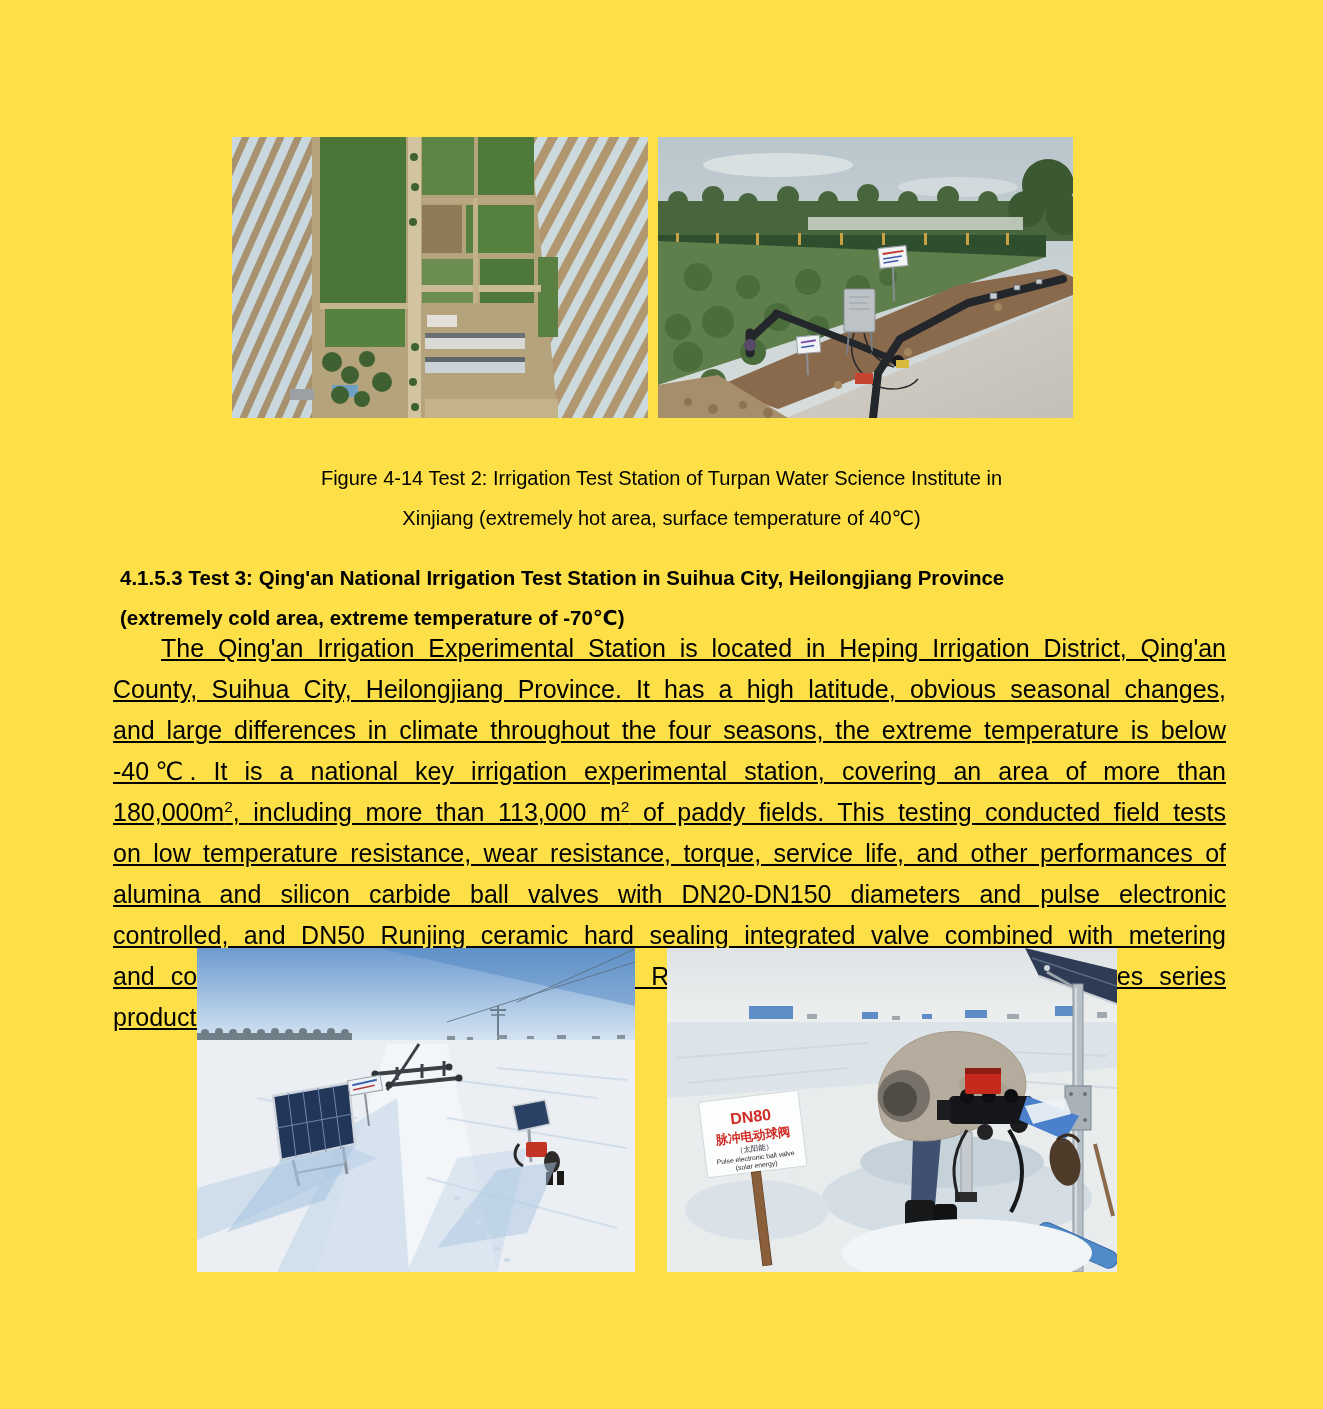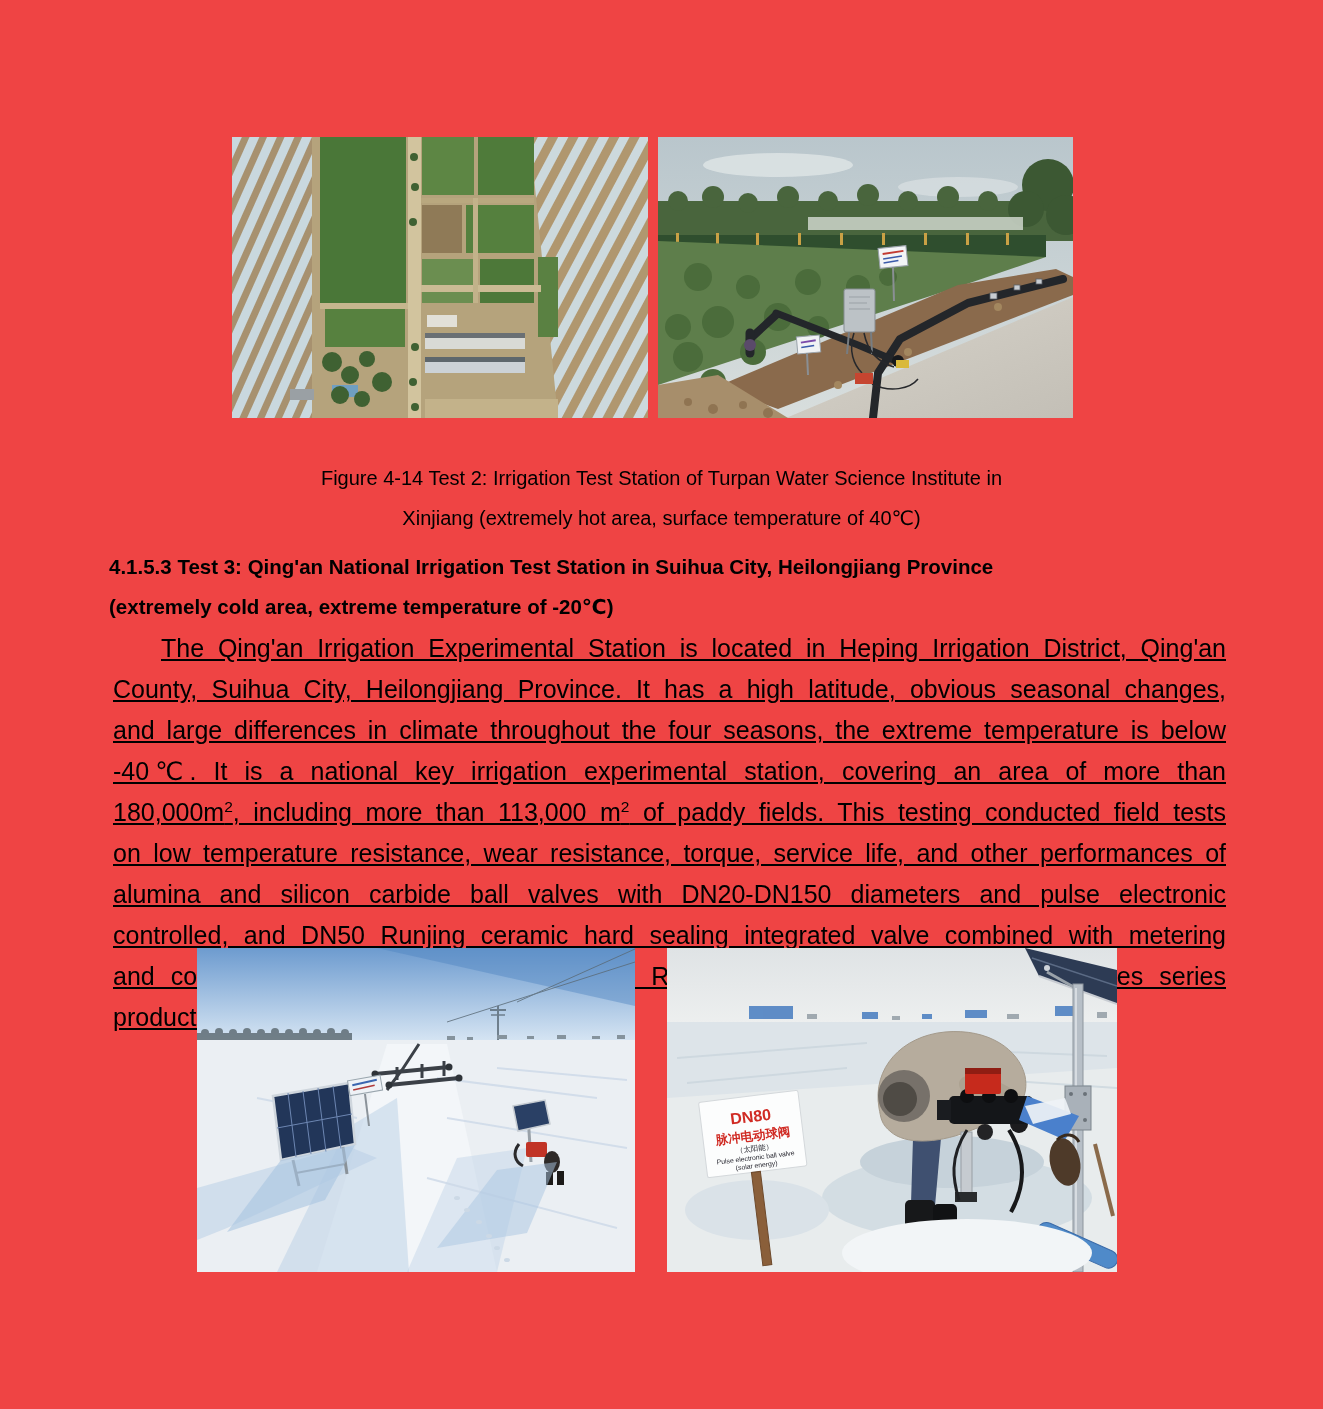--- a/index.html
+++ b/index.html
@@ -1,34 +1,34 @@
 <!DOCTYPE html>
 <html><head>
 <meta charset="utf-8">
 <style>
   html,body{margin:0;padding:0;background:#ffffff;}
   body{
     width:1323px;height:1409px;position:relative;overflow:hidden;
     font-family:"Liberation Sans","DejaVu Sans",sans-serif;color:#000;
   }
-  .page{position:absolute;inset:0;background:#ef4444;}
+  .page{position:absolute;inset:0;background:#fde047;}
   .photo{position:absolute;overflow:hidden;background:#ccc;}
   .photo svg{display:block;}
   #photo-aerial{left:232px;top:137px;width:416px;height:281px;}
   #photo-pipeline{left:658px;top:137px;width:415px;height:281px;}
   #photo-snow-field{left:197px;top:948px;width:438px;height:324px;}
   #photo-snow-worker{left:667px;top:948px;width:450px;height:324px;}
   .caption{
     position:absolute;left:105px;width:1113px;text-align:center;
     font-size:20px;line-height:40px;
   }
   #caption-4-14{top:438px;}
   #caption-4-15{top:1284px;}
   .heading{
-    position:absolute;left:105px;top:543px;width:1113px;margin:4px;
+    position:absolute;left:105px;top:543px;width:1113px;margin:15px;
     font-size:20.5px;font-weight:bold;line-height:40px;text-align:left;
   }
   .bodytext{
     position:absolute;left:105px;top:620px;width:1113px;margin:8px;
     font-size:25px;line-height:41px;text-align:justify;
     text-indent:48px;word-spacing:4px;text-decoration:underline;
   }
   .bodytext sup{font-size:0.62em;line-height:0;vertical-align:super;}
 </style>
 </head>
@@ -216,21 +216,21 @@
     </svg>
   </div>
 
   <p class="caption" id="caption-4-14">
     <span>Figure 4-14 Test 2: Irrigation Test Station of Turpan Water Science Institute in</span><br>
     <span>Xinjiang (extremely hot area, surface temperature of 40℃)</span>
   </p>
 
   <h3 class="heading">
     <span>4.1.5.3 Test 3: Qing'an National Irrigation Test Station in Suihua City, Heilongjiang Province</span><br>
-    <span>(extremely cold area, extreme temperature of -20℃)</span>
+    <span>(extremely cold area, extreme temperature of -70℃)</span>
   </h3>
 
   <p class="bodytext"><span>The Qing'an Irrigation Experimental Station is located in Heping Irrigation District, Qing'an County, Suihua City, Heilongjiang Province. It has a high latitude, obvious seasonal changes, and large differences in climate throughout the four seasons, the extreme temperature is below -40℃. It is a national key irrigation experimental station, covering an area of more than 180,000m</span><sup>2</sup><span>, including more than 113,000 m</span><sup>2</sup><span> of paddy fields. This testing conducted field tests on low temperature resistance, wear resistance, torque, service life, and other performances of alumina and silicon carbide ball valves with DN20-DN150 diameters and pulse electronic controlled, and DN50 Runjing ceramic hard sealing integrated valve combined with metering and controlling, to verify the adaptability of Runjing ceramic hard sealing ball valves series products in extremely cold area.</span></p>
 
   <div class="photo" id="photo-snow-field">
     <svg viewBox="0 0 438 324" width="438" height="324">
       <defs>
         <linearGradient id="sky3" x1="0" y1="0" x2="0" y2="1">
           <stop offset="0" stop-color="#6d9bcf"></stop>
             <stop offset="1" stop-color="#d9e7f4"></stop>

